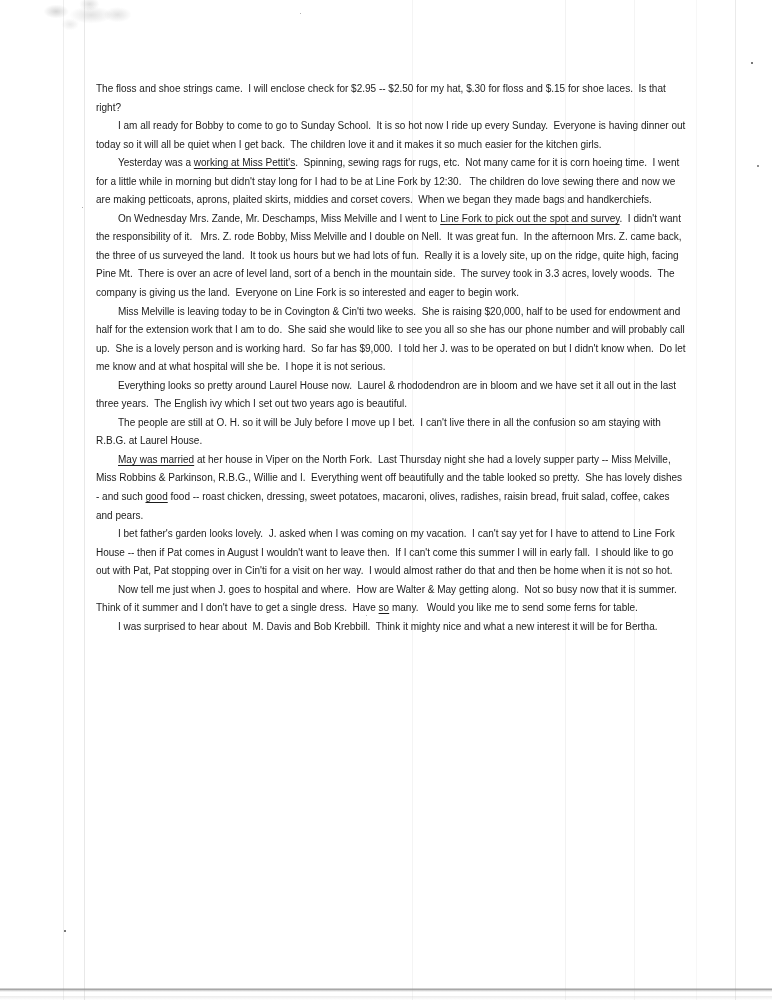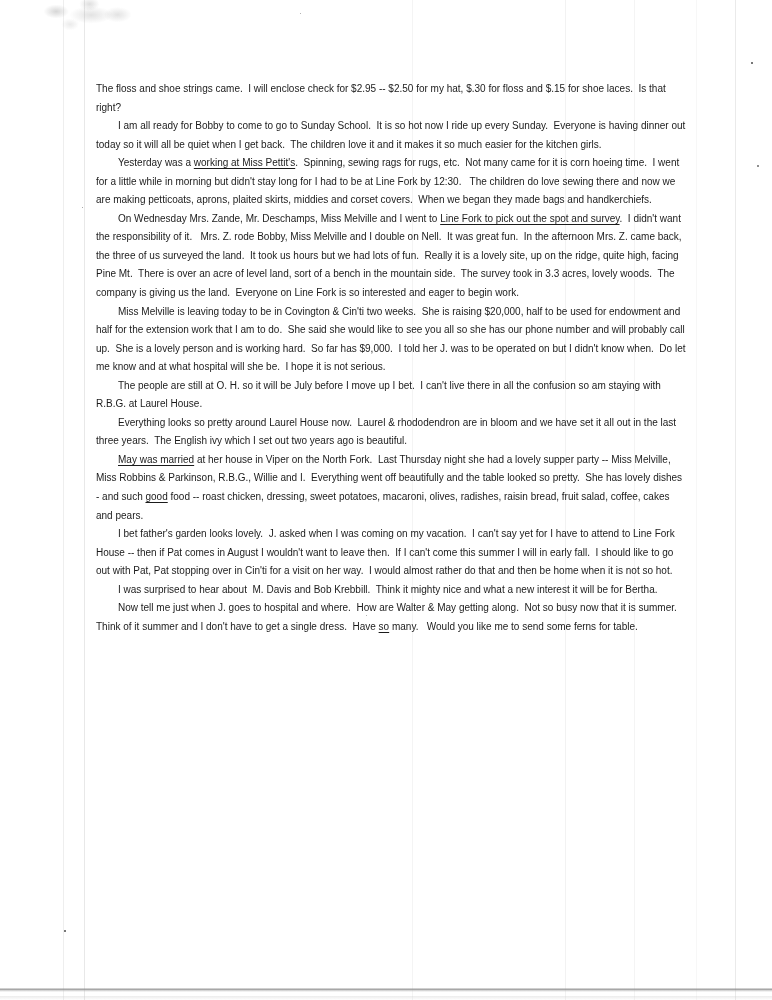--- a/index.html
+++ b/index.html
@@ -147,21 +147,21 @@
     <div class="bottom-edge"></div>
     <div class="bottom-edge2"></div>
   </div>
 
   <div class="letter-body">
       <p class="no-indent"><span>The floss and shoe strings came.  I will enclose check for $2.95 -- $2.50 for my hat, $.30 for floss and $.15 for shoe laces.  Is that right?</span></p>
       <p><span>I am all ready for Bobby to come to go to Sunday School.  It is so hot now I ride up every Sunday.  Everyone is having dinner out today so it will all be quiet when I get back.  The children love it and it makes it so much easier for the kitchen girls.</span></p>
       <p><span>Yesterday was a </span><u>working at Miss Pettit's</u><span>.  Spinning, sewing rags for rugs, etc.  Not many came for it is corn hoeing time.  I went for a little while in morning but didn't stay long for I had to be at Line Fork by 12:30.   The children do love sewing there and now we are making petticoats, aprons, plaited skirts, middies and corset covers.  When we began they made bags and handkerchiefs.</span></p>
       <p><span>On Wednesday Mrs. Zande, Mr. Deschamps, Miss Melville and I went to </span><u>Line Fork to pick out the spot and survey</u><span>.  I didn't want the responsibility of it.   Mrs. Z. rode Bobby, Miss Melville and I double on Nell.  It was great fun.  In the afternoon Mrs. Z. came back, the three of us surveyed the land.  It took us hours but we had lots of fun.  Really it is a lovely site, up on the ridge, quite high, facing Pine Mt.  There is over an acre of level land, sort of a bench in the mountain side.  The survey took in 3.3 acres, lovely woods.  The company is giving us the land.  Everyone on Line Fork is so interested and eager to begin work.</span></p>
       <p><span>Miss Melville is leaving today to be in Covington &amp; Cin'ti two weeks.  She is raising $20,000, half to be used for endowment and half for the extension work that I am to do.  She said she would like to see you all so she has our phone number and will probably call up.  She is a lovely person and is working hard.  So far has $9,000.  I told her J. was to be operated on but I didn't know when.  Do let me know and at what hospital will she be.  I hope it is not serious.</span></p>
+      <p><span>Everything looks so pretty around Laurel House now.  Laurel &amp; rhododendron are in bloom and we have set it all out in the last three years.  The English ivy which I set out two years ago is beautiful.</span></p>
       <p><span>The people are still at O. H. so it will be July before I move up I bet.  I can't live there in all the confusion so am staying with R.B.G. at Laurel House.</span></p>
-      <p><span>Everything looks so pretty around Laurel House now.  Laurel &amp; rhododendron are in bloom and we have set it all out in the last three years.  The English ivy which I set out two years ago is beautiful.</span></p>
       <p><u>May was married</u><span> at her house in Viper on the North Fork.  Last Thursday night she had a lovely supper party -- Miss Melville, Miss Robbins &amp; Parkinson, R.B.G., Willie and I.  Everything went off beautifully and the table looked so pretty.  She has lovely dishes - and such </span><u>good</u><span> food -- roast chicken, dressing, sweet potatoes, macaroni, olives, radishes, raisin bread, fruit salad, coffee, cakes and pears.</span></p>
       <p><span>I bet father's garden looks lovely.  J. asked when I was coming on my vacation.  I can't say yet for I have to attend to Line Fork House -- then if Pat comes in August I wouldn't want to leave then.  If I can't come this summer I will in early fall.  I should like to go out with Pat, Pat stopping over in Cin'ti for a visit on her way.  I would almost rather do that and then be home when it is not so hot.</span></p>
+      <p><span>Now tell me just when J. goes to hospital and where.  How are Walter &amp; May getting along.  Not so busy now that it is summer.  Think of it summer and I don't have to get a single dress.  Have </span><u>so</u><span> many.   Would you like me to send some ferns for table.</span></p>
       <p><span>I was surprised to hear about  M. Davis and Bob Krebbill.  Think it mighty nice and what a new interest it will be for Bertha.</span></p>
-      <p><span>Now tell me just when J. goes to hospital and where.  How are Walter &amp; May getting along.  Not so busy now that it is summer.  Think of it summer and I don't have to get a single dress.  Have </span><u>so</u><span> many.   Would you like me to send some ferns for table.</span></p>
     </div>
 
 </div>
 
 </body></html>

